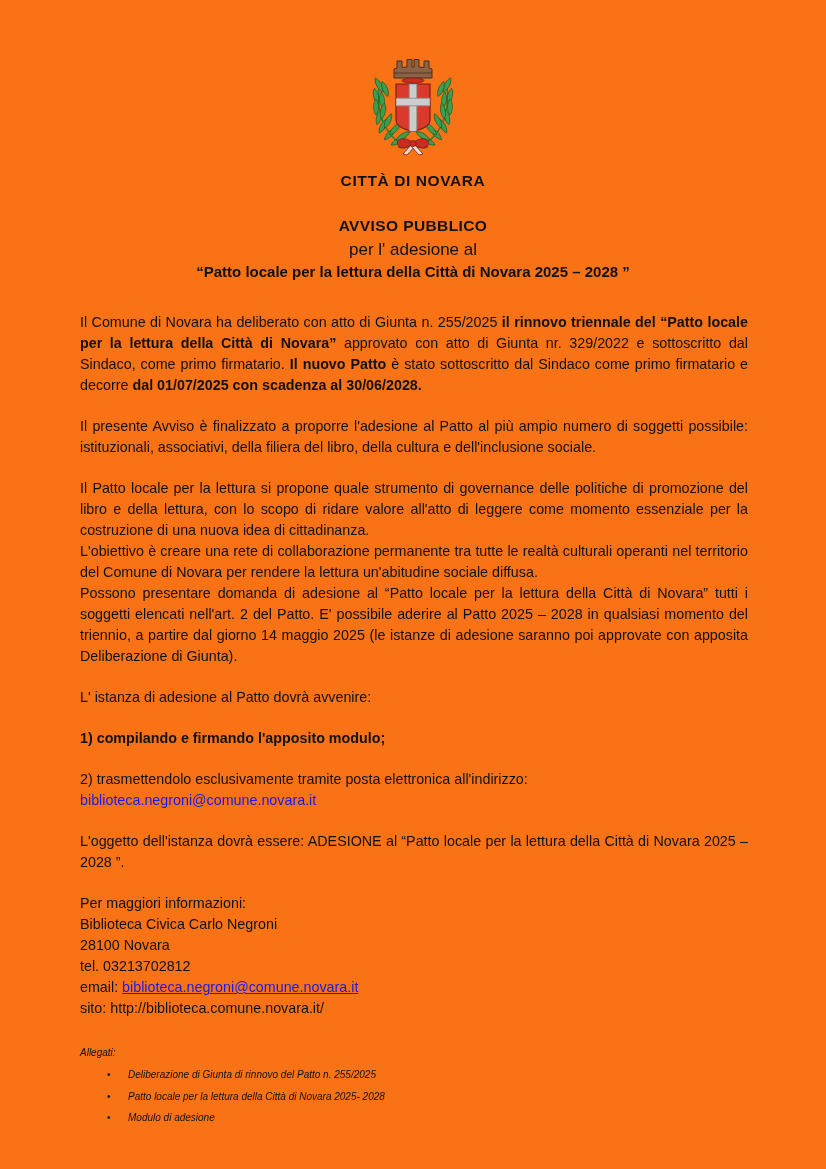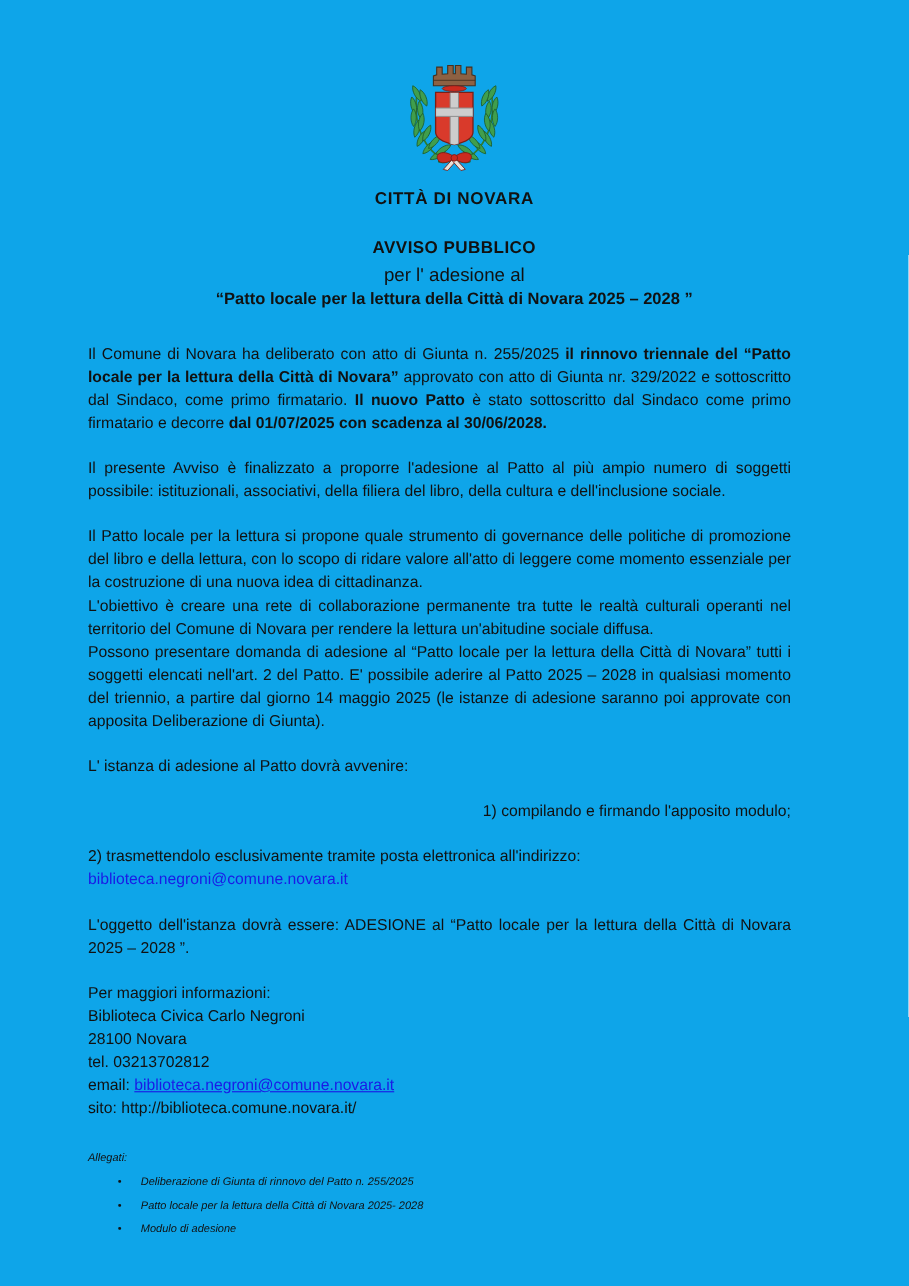--- a/index.html
+++ b/index.html
@@ -1,28 +1,28 @@
 <!DOCTYPE html>
 <html lang="it" style="--link: #1a1ae6;"><head>
 <meta charset="utf-8">
 <style>
   html,body{margin:0;padding:0;background:#ffffff;}
   .page{
     width:826px;height:1169px;box-sizing:border-box;position:relative;
-    background:#0ea5e9;overflow:hidden;
+    background:#f97316;overflow:hidden;
     font-family:"Liberation Sans","DejaVu Sans",sans-serif;
     color:#111111;
   }
   .emblem{display:block;margin:56px auto 0 auto;}
   .center{text-align:center;}
   .city-name{margin-top:14px;font-size:15.5px;font-weight:bold;letter-spacing:0.6px;}
   .notice-title{margin-top:27px;font-size:15.5px;font-weight:bold;letter-spacing:0.4px;}
   .notice-subtitle{margin-top:5px;font-size:17px;}
   .pact-title{margin-top:3px;font-size:15px;font-weight:bold;}
-  .content{margin:32px 107px 0 80px;font-size:14.3px;line-height:21px;}
+  .content{margin:32px 78px 0 80px;font-size:14.3px;line-height:21px;}
   .para{margin:0;}
   .para.gap{margin-top:20px;}
   .b{font-weight:bold;}
   .link{color:var(--link,#1a1ae6);text-decoration:none;cursor:pointer;}
   .link.u{text-decoration:underline;}
   .contact{margin-top:20px;}
   .cline{line-height:21px;}
   .attachments{margin-top:23px;font-style:italic;font-size:10px;line-height:21px;}
   .attachments ul{list-style:none;margin:1px 0 0 0;padding:0;}
   .attachments li{padding-left:48px;position:relative;line-height:21.5px;}
@@ -107,21 +107,21 @@
   <div class="center pact-title">“Patto locale per la lettura della Città di Novara 2025 – 2028 ”</div>
 
   <div class="content">
     <div>
         <div class="para" style="text-align: justify;"><span>Il Comune di Novara ha deliberato con atto di Giunta n. 255/2025 </span><span class="b">il rinnovo triennale del “Patto locale per la lettura della Città di Novara”</span><span> approvato con atto di Giunta nr. 329/2022 e sottoscritto dal Sindaco, come primo firmatario. </span><span class="b">Il nuovo Patto</span><span> è stato sottoscritto dal Sindaco come primo firmatario e decorre </span><span class="b">dal 01/07/2025 con scadenza al 30/06/2028.</span></div>
         <div class="para gap" style="text-align: justify;"><span>Il presente Avviso è finalizzato a proporre l'adesione al Patto al più ampio numero di soggetti possibile: istituzionali, associativi, della filiera del libro, della cultura e dell'inclusione sociale.</span></div>
         <div class="para gap" style="text-align: justify;"><span>Il Patto locale per la lettura si propone quale strumento di governance delle politiche di promozione del libro e della lettura, con lo scopo di ridare valore all'atto di leggere come momento essenziale per la costruzione di una nuova idea di cittadinanza.</span></div>
         <div class="para" style="text-align: justify;"><span>L'obiettivo è creare una rete di collaborazione permanente tra tutte le realtà culturali operanti nel territorio del Comune di Novara per rendere la lettura un'abitudine sociale diffusa.</span></div>
         <div class="para" style="text-align: justify;"><span>Possono presentare domanda di adesione al “Patto locale per la lettura della Città di Novara” tutti i soggetti elencati nell'art. 2 del Patto. E' possibile aderire al Patto 2025 – 2028 in qualsiasi momento del triennio, a partire dal giorno 14 maggio 2025 (le istanze di adesione saranno poi approvate con apposita Deliberazione di Giunta).</span></div>
         <div class="para gap" style="text-align: left;"><span>L' istanza di adesione al Patto dovrà avvenire:</span></div>
-        <div class="para gap" style="text-align: right;"><span>1) compilando e firmando l'apposito modulo;</span></div>
+        <div class="para gap" style="text-align: left; font-weight: bold;"><span>1) compilando e firmando l'apposito modulo;</span></div>
         <div class="para gap" style="text-align: left;"><span>2) trasmettendolo esclusivamente tramite posta elettronica all'indirizzo:</span></div>
         <div class="para" style="text-align: left;"><a href="#" class="link">biblioteca.negroni@comune.novara.it</a></div>
         <div class="para gap" style="text-align: justify;"><span>L'oggetto dell'istanza dovrà essere: ADESIONE al “Patto locale per la lettura della Città di Novara 2025 – 2028 ”.</span></div>
       </div>
 
     <div class="contact">
       <div>
           <div class="cline">Per maggiori informazioni:</div>
           <div class="cline">Biblioteca Civica Carlo Negroni</div>
           <div class="cline">28100 Novara</div>

